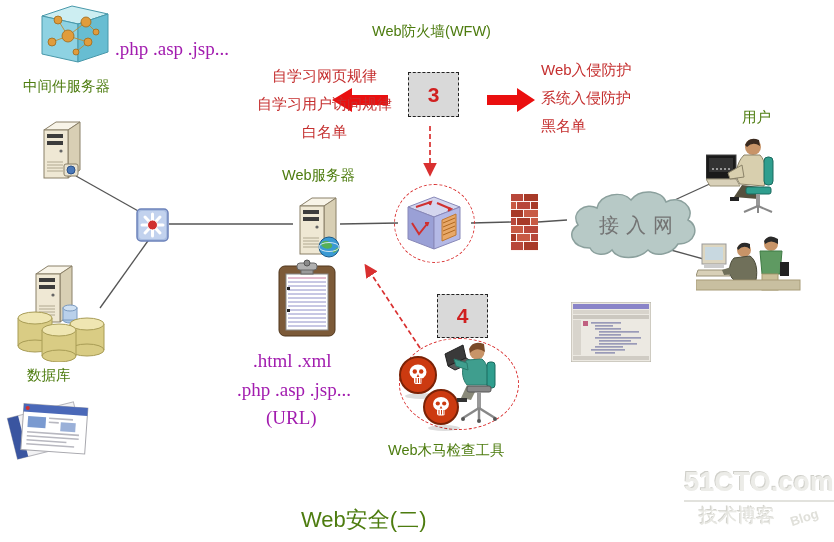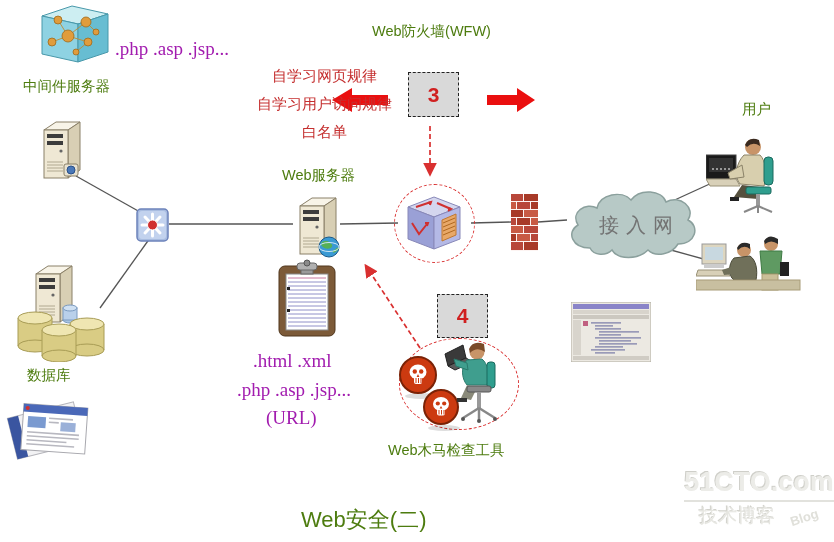--- a/index.html
+++ b/index.html
@@ -235,20 +235,25 @@
   <svg class="abs" style="left:487px;top:87px" width="48" height="26" viewBox="0 0 48 26">
     <polygon points="48,13 30,1 30,8 0,8 0,18 30,18 30,25" fill="#ea0f0f"></polygon>
   </svg>
 
   <div class="abs red-note" style="right:442px;top:62px;text-align:center">
     <div>自学习网页规律</div>
     <div>自学习用户访问规律</div>
     <div>白名单</div>
   </div>
 
+  <div class="abs red-note" style="left:541px;top:56px">
+    <div>Web入侵防护</div>
+    <div>系统入侵防护</div>
+    <div>黑名单</div>
+  </div>
 
   <div class="abs dash-circle" style="left:394px;top:184px;width:79px;height:77px"></div>
   <svg class="abs" style="left:404px;top:193px" width="60" height="60" viewBox="0 0 60 60">
     <polygon points="30,4 56,14 30,24 4,14" fill="#d4d6ee" stroke="#8888b8"></polygon>
     <polygon points="4,14 30,24 30,56 4,46" fill="#9aa0d6" stroke="#8888b8"></polygon>
     <polygon points="30,24 56,14 56,46 30,56" fill="#b4b9e6" stroke="#8888b8"></polygon>
     <polygon points="38,27 52,21 52,42 38,48" fill="#e8a868" stroke="#c07830"></polygon>
     <g stroke="#b06820" stroke-width="1">
       <line x1="39" y1="30" x2="51" y2="25"></line>
         <line x1="39" y1="34" x2="51" y2="29"></line>
@@ -286,21 +291,21 @@
       <rect x="0" y="48" width="12" height="8" fill="#b8473a"></rect>
         <rect x="13" y="48" width="14" height="8" fill="#a83a28"></rect>
     </g>
   </svg>
 
   <svg class="abs" style="left:560px;top:182px" width="140" height="82" viewBox="0 0 140 82">
     <path d="M30,66 C12,66 6,50 18,43 C10,30 26,20 37,26 C40,12 62,8 71,18 C80,6 102,8 106,20 C120,12 136,26 128,38 C140,44 136,62 118,62 C112,72 96,76 88,68 C78,78 58,78 52,68 C46,74 34,74 30,66 Z" fill="#b7c9c6" stroke="#8ba09d" stroke-width="1.5"></path>
   </svg>
   <div class="abs cloud-label" style="left:599px;top:212px">接入网</div>
 
-  <div class="abs cn" style="left:742px;top:100px">用户</div>
+  <div class="abs cn" style="left:742px;top:108px">用户</div>
   <svg class="abs" style="left:706px;top:133px" width="75" height="82" viewBox="0 0 75 82">
     <rect x="0" y="22" width="30" height="24" fill="#1a1a1a" stroke="#444"></rect>
     <rect x="3" y="25" width="24" height="14" fill="#333"></rect>
     <line x1="6" y1="36" x2="24" y2="36" stroke="#fff" stroke-dasharray="2,2"></line>
     <polygon points="0,46 30,46 34,53 4,53" fill="#d8d0b8" stroke="#9a9278"></polygon>
     <circle cx="47" cy="14" r="8" fill="#c89468"></circle>
     <path d="M39,12 Q43,3 53,7 L54,13 Q47,8 41,14 Z" fill="#3a2a20"></path>
     <path d="M38,22 C30,30 28,44 34,51 L58,53 C62,42 60,28 54,22 Z" fill="#d8cfae" stroke="#8a8268"></path>
     <polygon points="36,32 22,40 24,46 38,44" fill="#d8cfae" stroke="#8a8268"></polygon>
     <path d="M36,52 L28,64 L52,66 L54,54 Z" fill="#55503e"></path>

